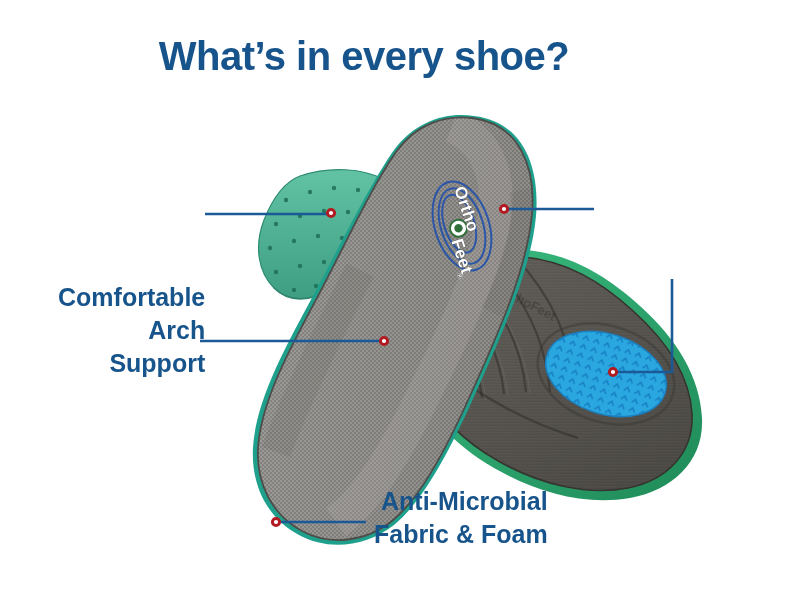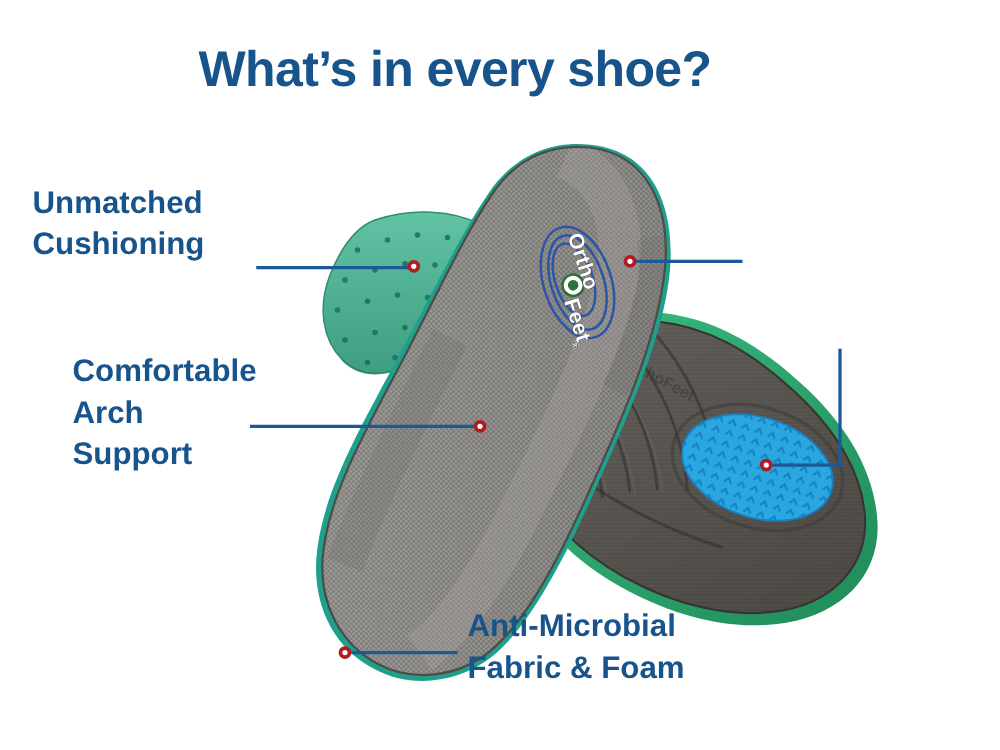--- a/index.html
+++ b/index.html
@@ -36,23 +36,23 @@
   
   .callout {
     position: absolute;
     color: #18548C;
     font-weight: bold;
     font-size: 25px;
     line-height: 1.32;
     white-space: pre-line;
   }
   #label-cushioning { left: 26px;  top: 146px; text-align: left; }
-  #label-arch       { left: 58px;  top: 281px; text-align: left; }
+  #label-arch       { left: 58px;  top: 281px; text-align: right; }
   #label-heel       { right: 54px; top: 195px; text-align: right; }
-  #label-anti       { left: 374px; top: 485px; text-align: left; }
+  #label-anti       { left: 374px; top: 485px; text-align: right; }
 
   
   #art {
     position: absolute;
     left: 0; top: 0;
     width: 800px;
     height: 600px;
   }
 
   .leader-line {
@@ -310,22 +310,20 @@
       <path class="leader-line" d="M672,279 L672,372 L618,372"></path>
       <circle class="marker-ring" cx="613" cy="372" r="3.6"></circle>
     </g>
 
     <g>
       <line class="leader-line" x1="366" y1="522" x2="281" y2="522"></line>
       <circle class="marker-ring" cx="276" cy="522" r="3.6"></circle>
     </g>
   </svg>
 
-  <div class="callout" id="label-cushioning">Unmatched
-Cushioning</div>
 
   <div class="callout" id="label-arch">Comfortable
 Arch
 Support</div>
 
 
   <div class="callout" id="label-anti">Anti-Microbial
 Fabric &amp; Foam</div>
 
 </div>

